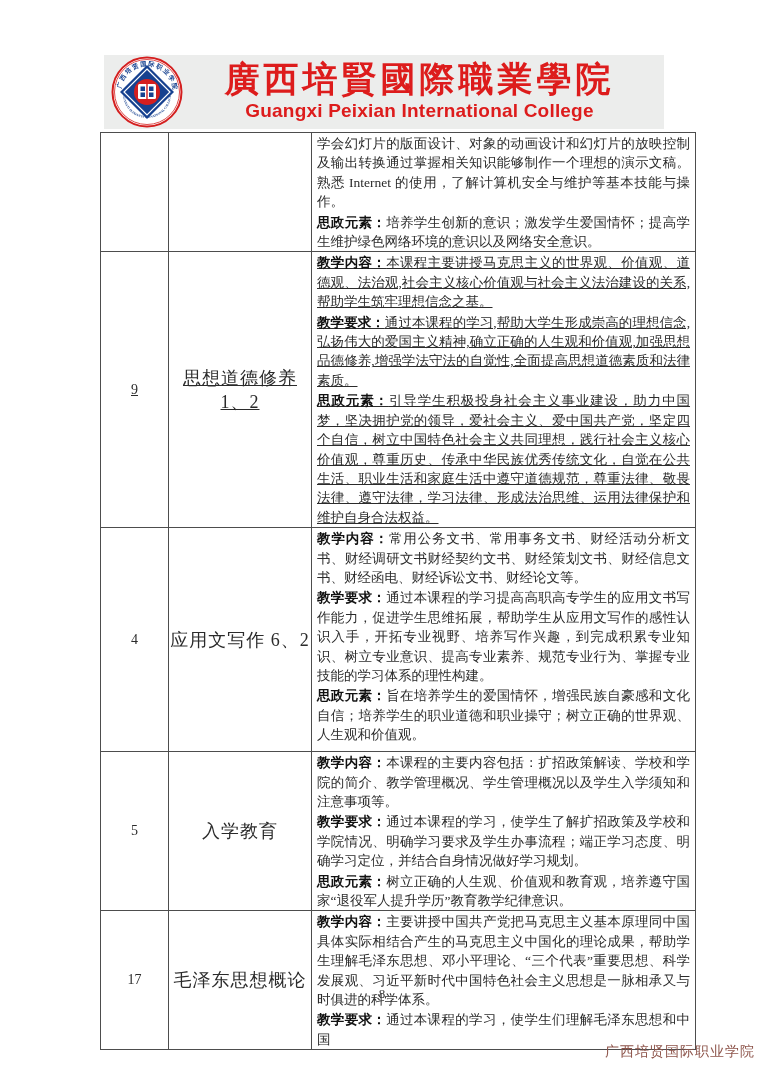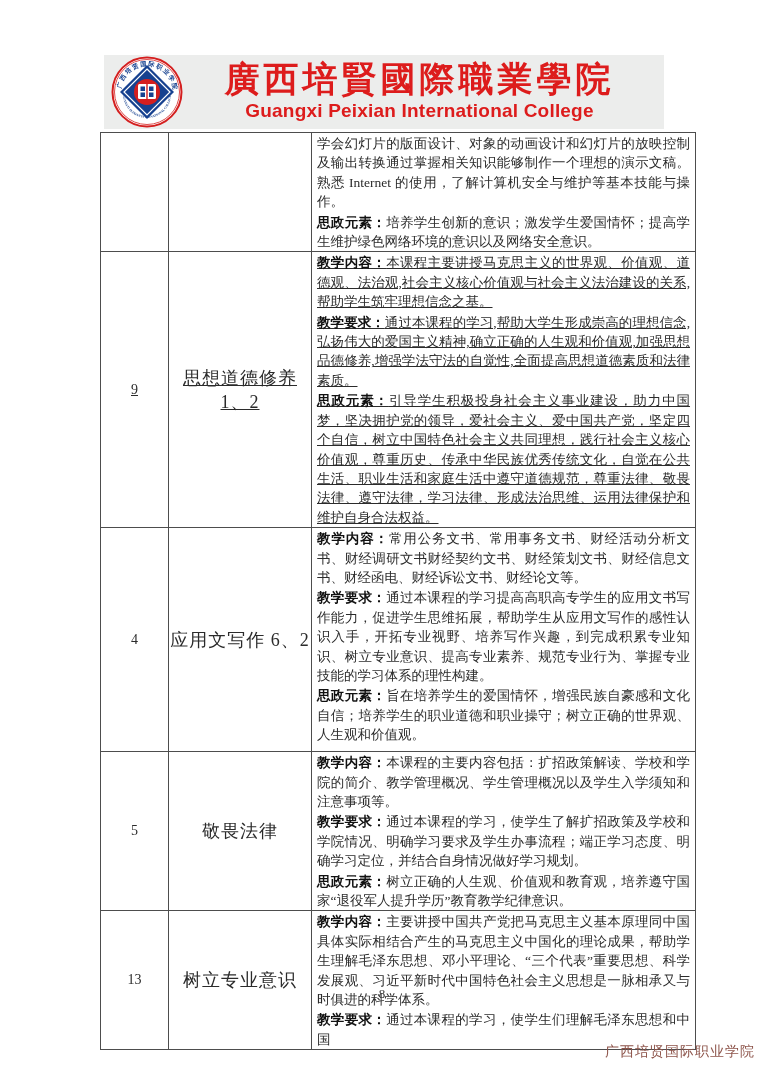--- a/index.html
+++ b/index.html
@@ -122,30 +122,30 @@
       <td class="c-no">4</td>
       <td class="c-course">应用文写作 6、2</td>
       <td class="c-content">
             <p class="para"><span class="plabel">教学内容：</span>常用公务文书、常用事务文书、财经活动分析文书、财经调研文书财经契约文书、财经策划文书、财经信息文书、财经函电、财经诉讼文书、财经论文等。</p>
             <p class="para"><span class="plabel">教学要求：</span>通过本课程的学习提高高职高专学生的应用文书写作能力，促进学生思维拓展，帮助学生从应用文写作的感性认识入手，开拓专业视野、培养写作兴趣，到完成积累专业知识、树立专业意识、提高专业素养、规范专业行为、掌握专业技能的学习体系的理性构建。</p>
             <p class="para"><span class="plabel">思政元素：</span>旨在培养学生的爱国情怀，增强民族自豪感和文化自信；培养学生的职业道德和职业操守；树立正确的世界观、人生观和价值观。</p>
           </td>
     </tr>
         <tr class="row-3">
       <td class="c-no">5</td>
-      <td class="c-course">敬畏法律</td>
+      <td class="c-course">入学教育</td>
       <td class="c-content">
             <p class="para"><span class="plabel">教学内容：</span>本课程的主要内容包括：扩招政策解读、学校和学院的简介、教学管理概况、学生管理概况以及学生入学须知和注意事项等。</p>
             <p class="para"><span class="plabel">教学要求：</span>通过本课程的学习，使学生了解扩招政策及学校和学院情况、明确学习要求及学生办事流程；端正学习态度、明确学习定位，并结合自身情况做好学习规划。</p>
             <p class="para"><span class="plabel">思政元素：</span>树立正确的人生观、价值观和教育观，培养遵守国家“退役军人提升学历”教育教学纪律意识。</p>
           </td>
     </tr>
         <tr class="row-4">
-      <td class="c-no">13</td>
-      <td class="c-course">树立专业意识</td>
+      <td class="c-no">17</td>
+      <td class="c-course">毛泽东思想概论</td>
       <td class="c-content">
             <p class="para"><span class="plabel">教学内容：</span>主要讲授中国共产党把马克思主义基本原理同中国具体实际相结合产生的马克思主义中国化的理论成果，帮助学生理解毛泽东思想、邓小平理论、“三个代表”重要思想、科学发展观、习近平新时代中国特色社会主义思想是一脉相承又与时俱进的科学体系。</p>
             <p class="para"><span class="plabel">教学要求：</span>通过本课程的学习，使学生们理解毛泽东思想和中国</p>
           </td>
     </tr>
       </tbody>
   </table>
 
   <div class="page-number">8</div>
   <div class="footer-right" style="color:#8d544a">广西培贤国际职业学院</div>

